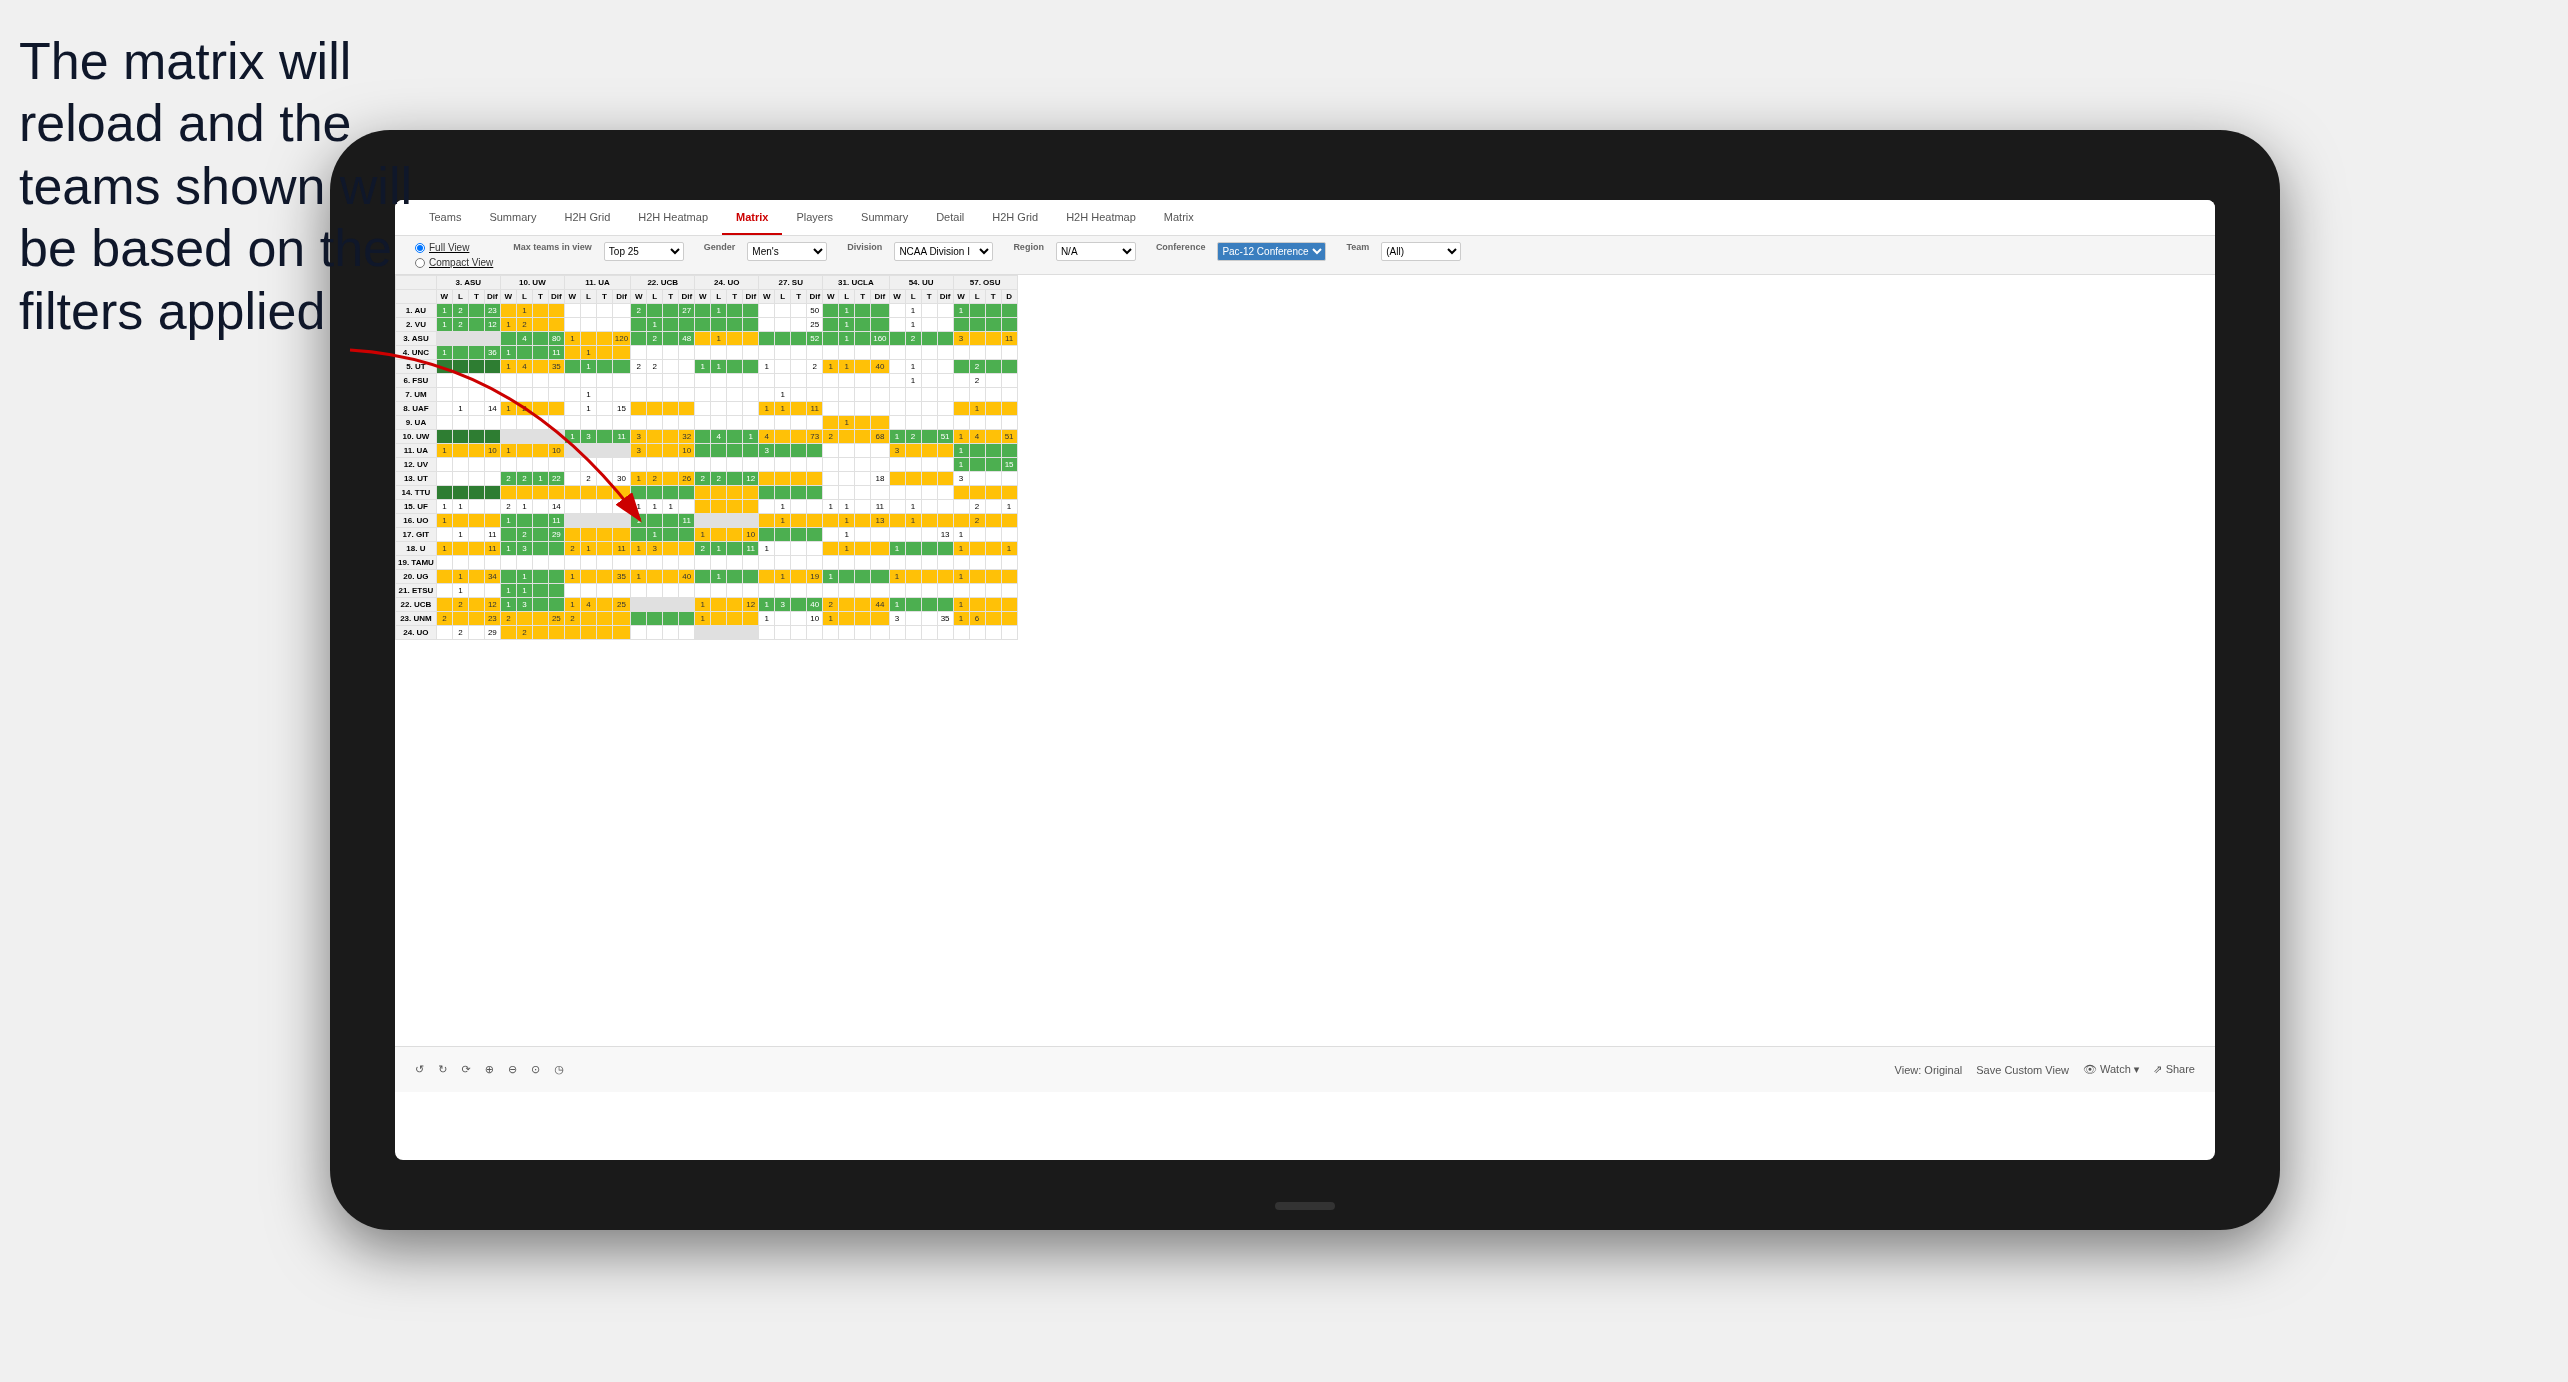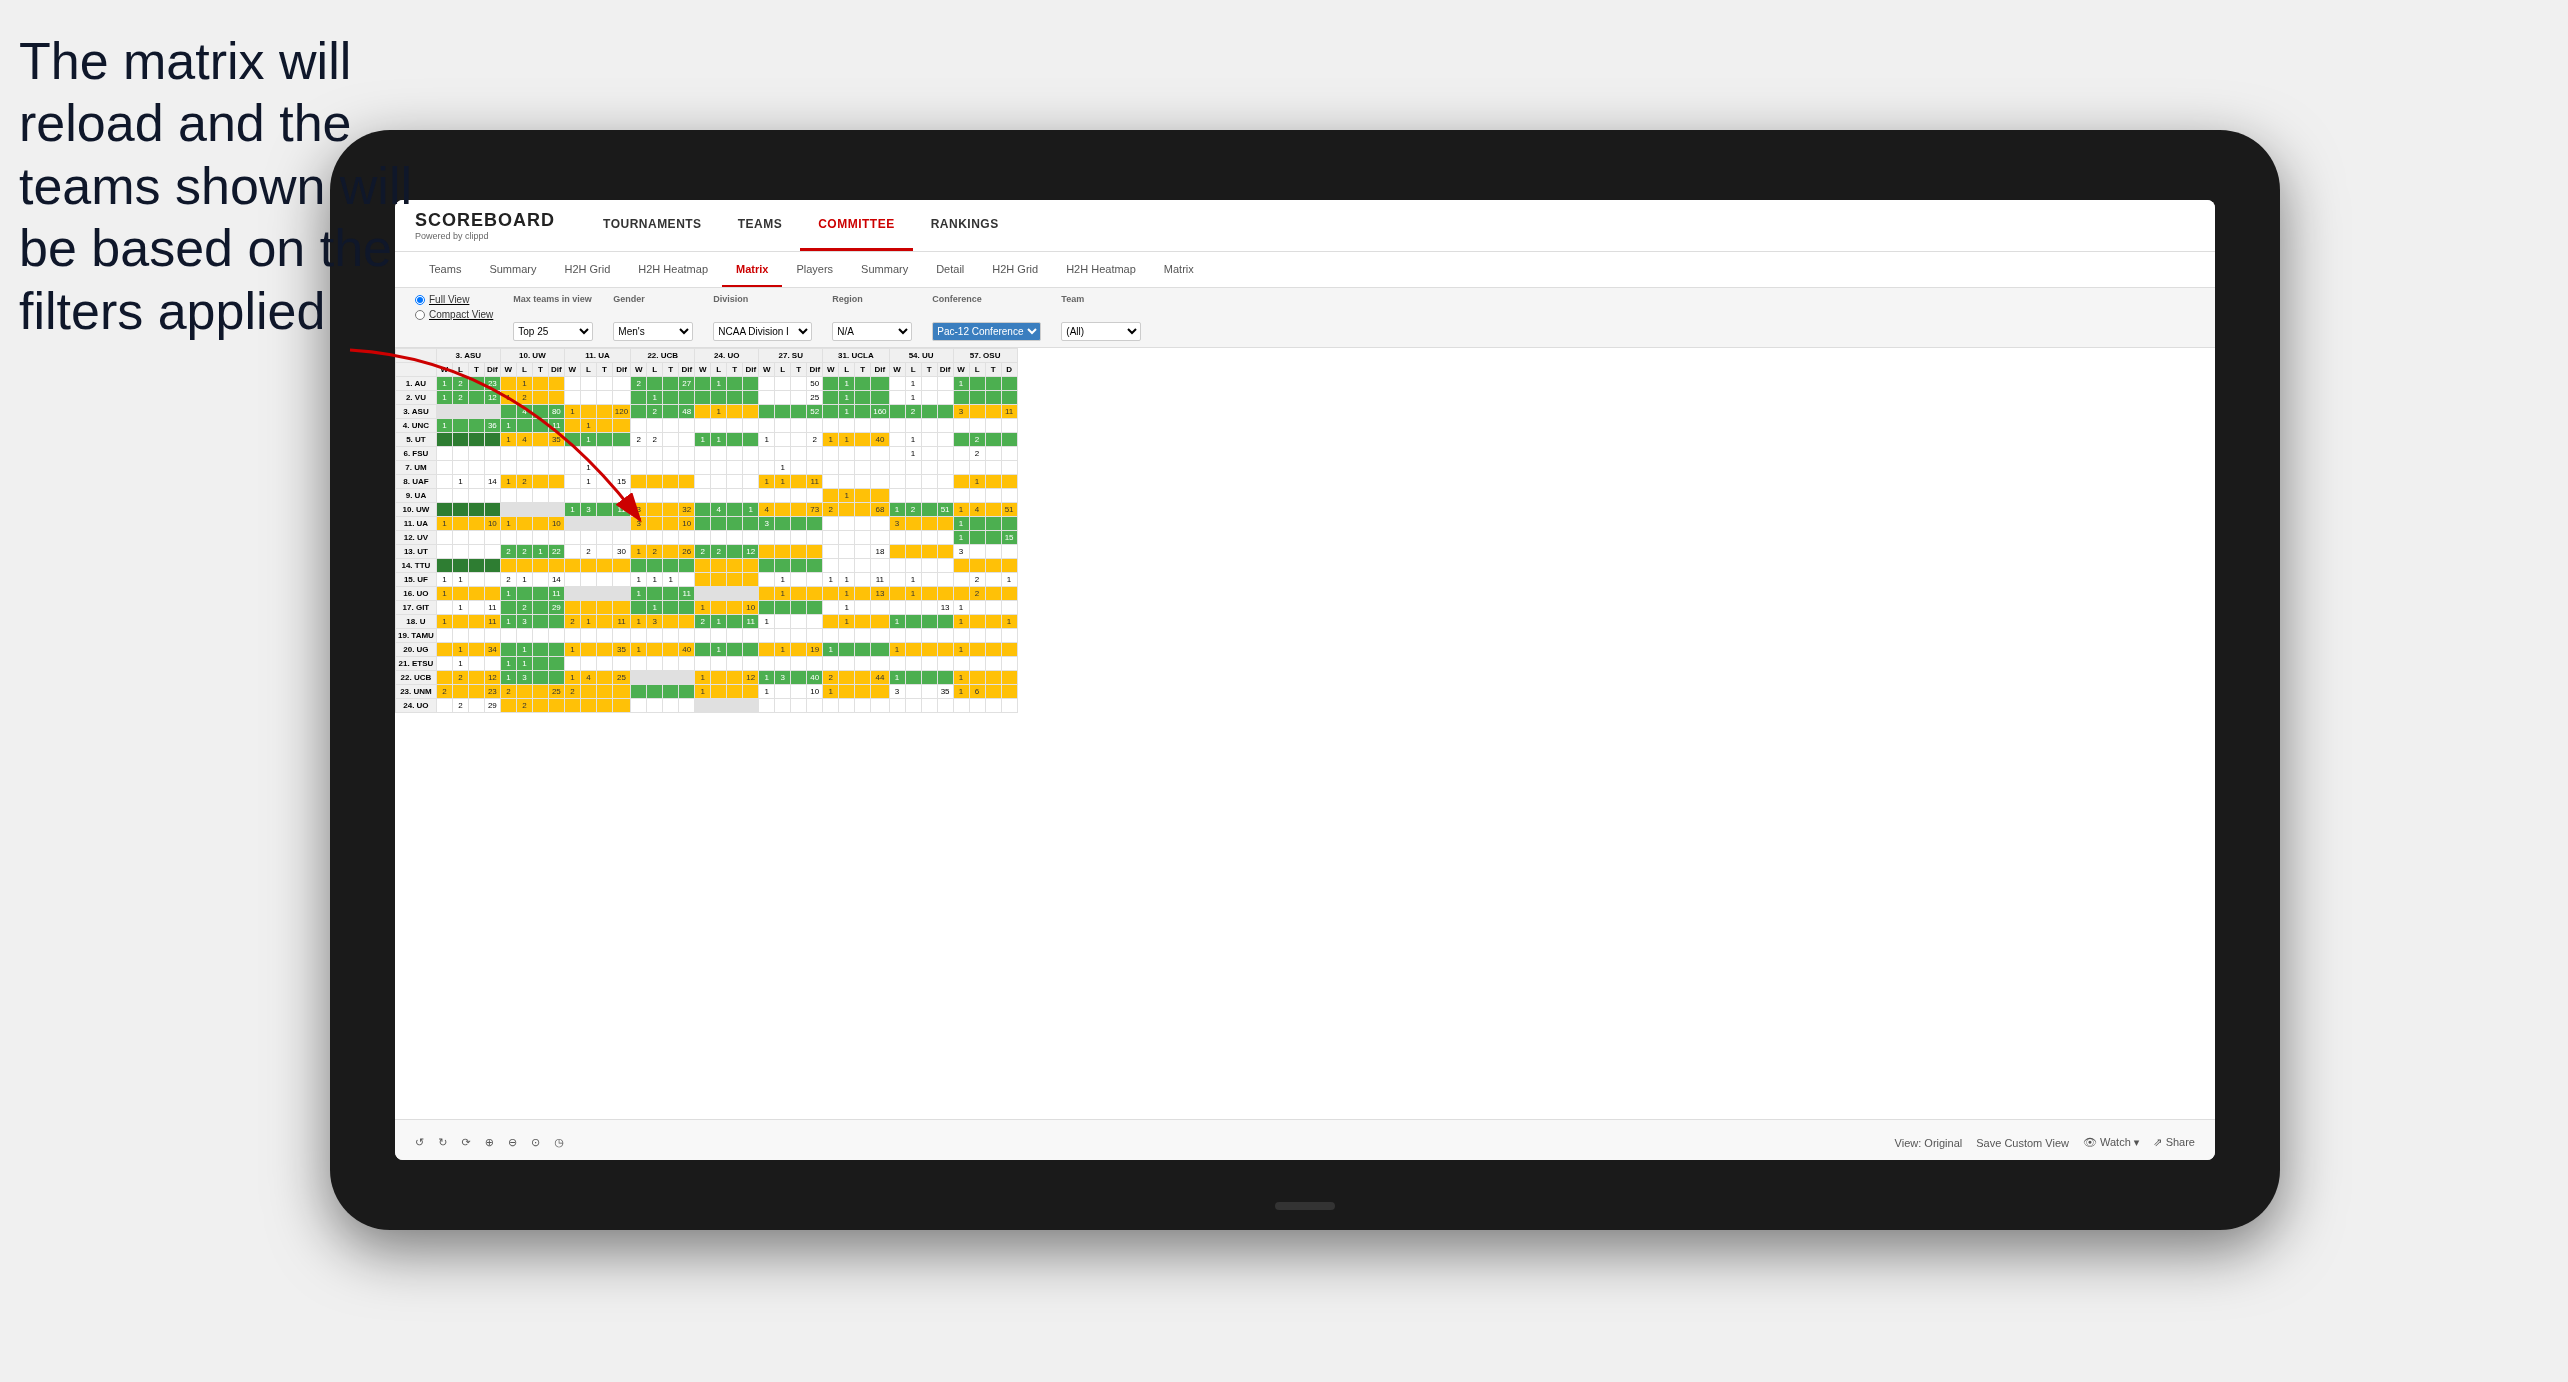--- a/index.html
+++ b/index.html
@@ -171,22 +171,22 @@
       color: #333;
     }
 
     .filter-radio input[type="radio"] {
       width: 10px;
       height: 10px;
     }
 
     .filter-group {
       display: flex;
-      flex-direction: column;
-      gap: 18px;
+      flex-direction: row;
+      gap: 12px;
     }
 
     .filter-label {
       font-size: 9px;
       color: #666;
       font-weight: 600;
     }
 
     .filter-select {
       font-size: 10px;
@@ -304,32 +304,20 @@
         <polygon points="0 0, 10 3.5, 0 7" fill="#c00"></polygon>
       </marker>
     </defs>
     <path d="M 30 10 Q 200 20 320 180" stroke="#c00" stroke-width="3" fill="none" marker-end="url(#arrowhead)"></path>
   </svg>
 </div>
 
 <div class="tablet-frame">
   <div class="tablet-screen">
 
-    <div class="nav-bar">
-      <div class="logo-area">
-        <span class="logo-title">SCOREBOARD</span>
-        <span class="logo-sub">Powered by clippd</span>
-      </div>
-      <div class="nav-items">
-        <div class="nav-item">TOURNAMENTS</div>
-        <div class="nav-item">TEAMS</div>
-        <div class="nav-item active">COMMITTEE</div>
-        <div class="nav-item">RANKINGS</div>
-      </div>
-    </div>
 
     <div class="sub-nav">
       <div class="sub-nav-item">Teams</div>
       <div class="sub-nav-item">Summary</div>
       <div class="sub-nav-item">H2H Grid</div>
       <div class="sub-nav-item">H2H Heatmap</div>
       <div class="sub-nav-item active">Matrix</div>
       <div class="sub-nav-item">Players</div>
       <div class="sub-nav-item">Summary</div>
       <div class="sub-nav-item">Detail</div>

